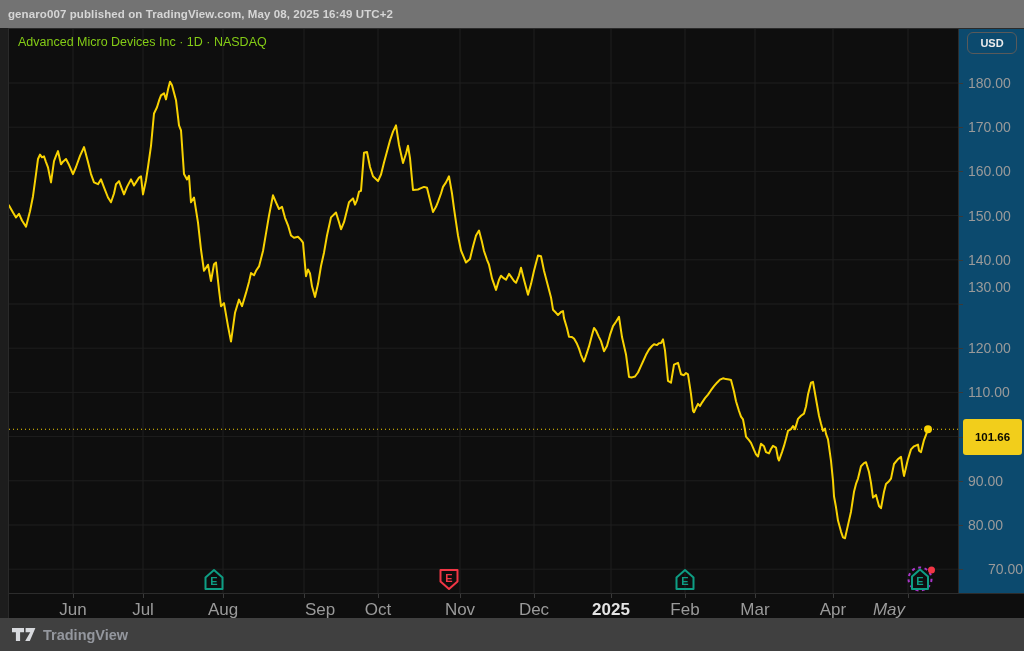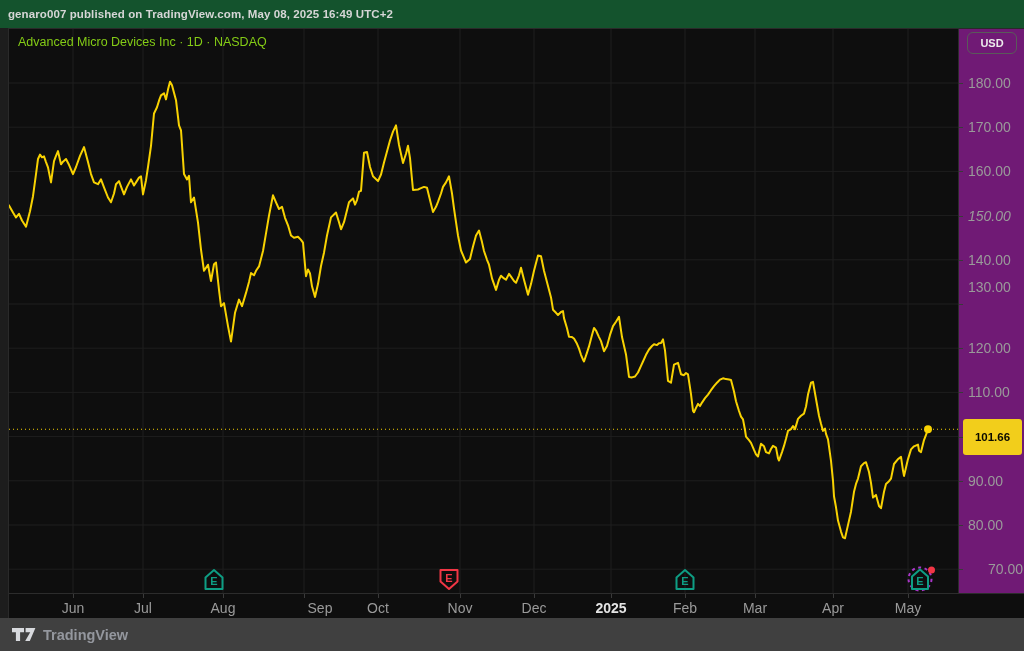--- a/index.html
+++ b/index.html
@@ -2,48 +2,48 @@
 <html><head>
 <meta charset="utf-8">
 <style>
   * { margin:0; padding:0; box-sizing:border-box; }
   html,body { width:1024px; height:651px; background:#1d1d1d; overflow:hidden;
               font-family:"Liberation Sans", sans-serif; }
   #stage { position:relative; width:1024px; height:651px; }
 
   
   #topbar { position:absolute; left:0; top:0; width:1024px; height:28px;
-            background:#14532d; display:flex; align-items:center; }
+            background:#737373; display:flex; align-items:center; }
   #topbar .pub { margin-left:8px; font-size:11.5px; font-weight:600; color:#d6d6d6; letter-spacing:.1px; }
 
   
   #widget { position:absolute; left:8px; top:28px; width:1016px; height:590px;
             background:#0e0e0e; border-top:1px solid #2a2a2a; border-left:1px solid #2a2a2a; }
   #plot { position:absolute; left:0; top:0; width:949px; height:564px; }
   #plot svg { position:absolute; left:0; top:0; }
   #chart-title { position:absolute; left:9px; top:6px; font-size:12.5px; color:#84cc16; z-index:5; }
 
   
   #price-axis { position:absolute; left:949px; top:0; width:67px; height:564px;
-                background:#701a75; border-left:1px solid #2c2c2c; }
+                background:#0c4a6e; border-left:1px solid #2c2c2c; }
   .plabel { position:absolute; left:9px; font-size:14px; color:#9a9a9a; line-height:13px; }
   .ptick  { position:absolute; left:0; width:4px; height:1px; background:#3a3a3a; }
   #usd-btn { position:absolute; left:8px; top:3px; width:50px; height:22px;
              border:1px solid #5a5a5a; border-radius:6px; color:#ececec;
              font-size:11px; font-weight:700; display:flex; align-items:center; justify-content:center;
              background:transparent; cursor:pointer; }
   #price-badge { position:absolute; left:4px; width:59px; height:36px; border-radius:3px;
                  display:flex; align-items:center; justify-content:center;
                  font-size:11.5px; font-weight:700; color:#0a0a00; z-index:4; }
 
   
   #time-axis { position:absolute; left:0; top:564px; width:1016px; height:26px;
                background:#0e0e0e; border-top:1px solid #2c2c2c; border-bottom:1px solid #2a2a2a; }
   .tlabel { position:absolute; top:6px; width:44px; margin-left:-22px; text-align:center;
-            font-size:14px; color:#9a9a9a; }
+            font-size:17px; color:#9a9a9a; }
   .tlabel.current-year { color:#e4e4e4; font-weight:700; }
   .ttick { position:absolute; top:0; width:1px; height:4px; background:#3a3a3a; }
 
   
   #events { position:absolute; left:0; top:0; width:949px; height:564px; pointer-events:none; }
   .event { position:absolute; pointer-events:auto; cursor:pointer; }
 
   
   #footer { position:absolute; left:0; top:618px; width:1024px; height:33px;
             background:#404040; display:flex; align-items:center; }
@@ -124,21 +124,21 @@
 
     <div id="price-axis">
       <button id="usd-btn">USD</button>
 
     <div class="plabel" style="top: 48px;">180.00</div>
         <div class="ptick" style="top: 54px;"></div>
         <div class="plabel" style="top: 92.2px;">170.00</div>
         <div class="ptick" style="top: 98.2px;"></div>
         <div class="plabel" style="top: 136.4px;">160.00</div>
         <div class="ptick" style="top: 142.4px;"></div>
-        <div class="plabel" style="top: 180.6px; font-style: italic;">150.00</div>
+        <div class="plabel" style="top: 180.6px;">150.00</div>
         <div class="ptick" style="top: 186.6px;"></div>
         <div class="plabel" style="top: 224.8px;">140.00</div>
         <div class="ptick" style="top: 230.8px;"></div>
         <div class="plabel" style="top: 252px;">130.00</div>
         <div class="ptick" style="top: 275px;"></div>
         <div class="plabel" style="top: 313.2px;">120.00</div>
         <div class="ptick" style="top: 319.2px;"></div>
         <div class="plabel" style="top: 357.4px;">110.00</div>
         <div class="ptick" style="top: 363.4px;"></div>
         <div class="plabel" style="top: 401.6px;">100.00</div>
@@ -168,21 +168,21 @@
         <div class="tlabel" style="left: 525px;">Dec</div>
         <div class="ttick" style="left: 525px;"></div>
         <div class="tlabel current-year" style="left: 602px;">2025</div>
         <div class="ttick" style="left: 602px;"></div>
         <div class="tlabel" style="left: 676px;">Feb</div>
         <div class="ttick" style="left: 676px;"></div>
         <div class="tlabel" style="left: 746px;">Mar</div>
         <div class="ttick" style="left: 746px;"></div>
         <div class="tlabel" style="left: 824px;">Apr</div>
         <div class="ttick" style="left: 824px;"></div>
-        <div class="tlabel" style="left: 899px;">May</div>
+        <div class="tlabel" style="left: 880px; font-style: italic;">May</div>
         <div class="ttick" style="left: 899px;"></div>
       </div>
   </div>
 
   <div id="footer">
     <div id="tv-logo">
       <svg width="24" height="14" viewBox="0 0 24 14">
         <path d="M0 0 H12 V4.3 H8.1 V13 H3.9 V4.3 H0 Z" fill="#d8dade"></path>
         <path d="M13.6 0 H23.4 L17.8 13 H13.2 L18.2 4.3 H13.6 Z" fill="#d8dade"></path>
       </svg>

